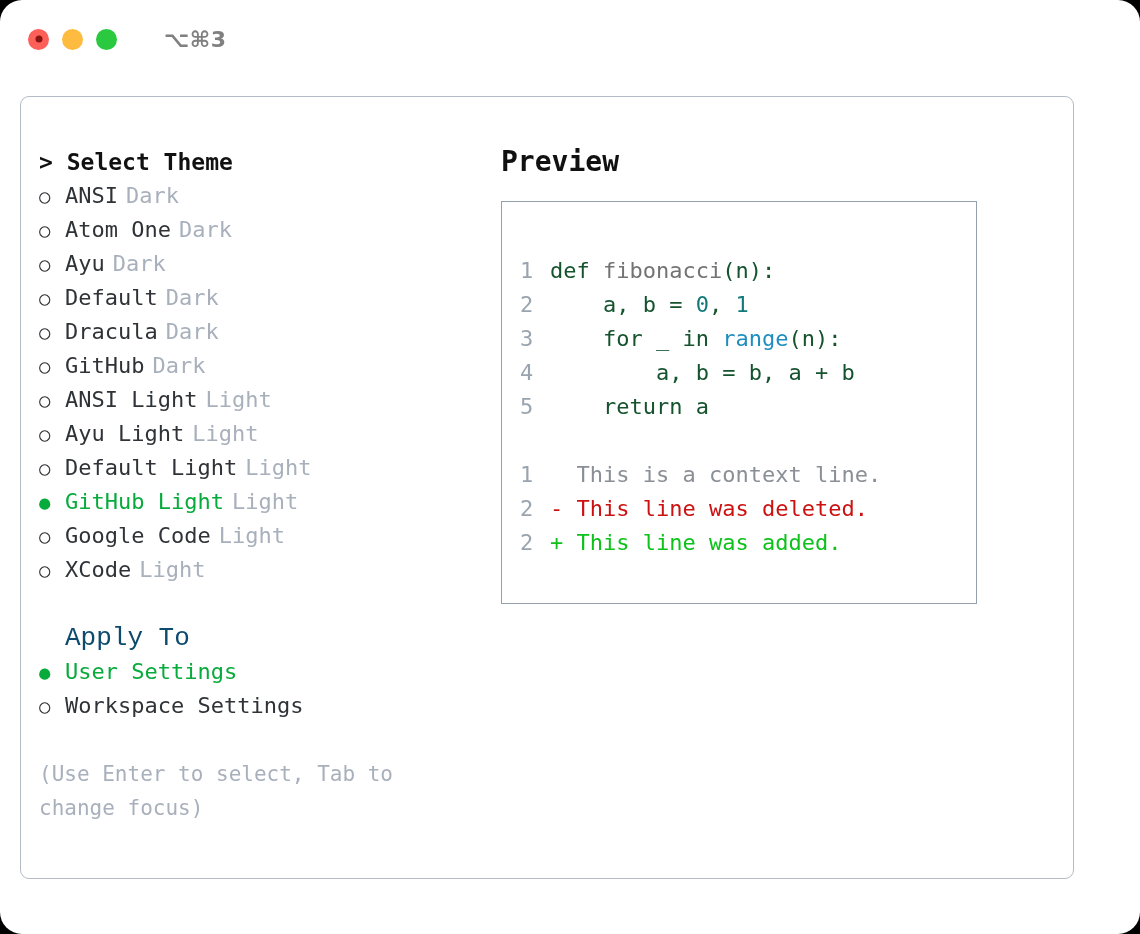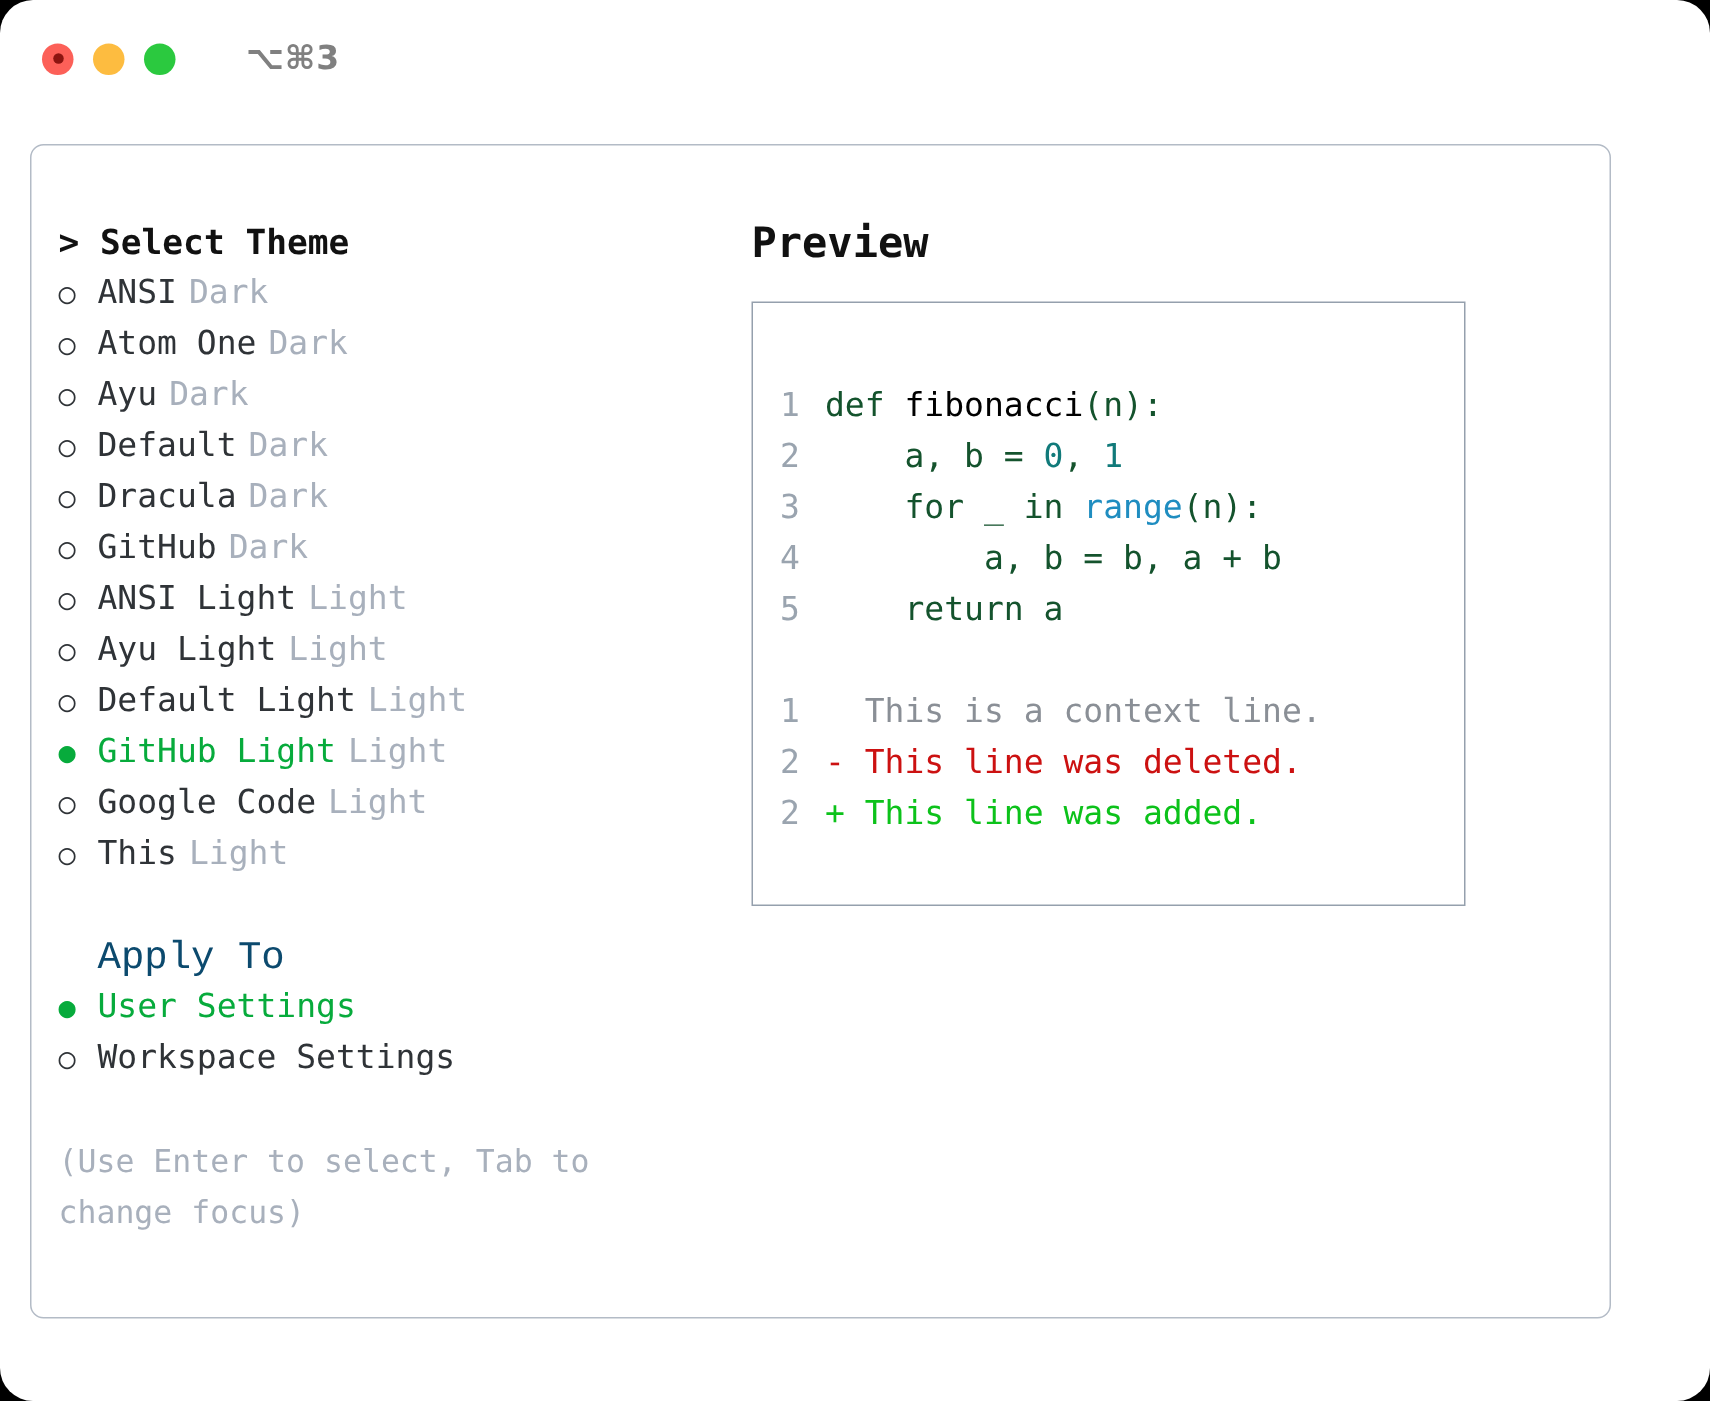--- a/index.html
+++ b/index.html
@@ -187,21 +187,21 @@
   }
   .cline { display: flex; }
   .lnum {
     width: 30px;
     flex: 0 0 30px;
     color: #9aa4af;
     text-align: left;
   }
   .ctext { color: #24292e; }
 
-  .tok-fn   { color: #000000; }
+  .tok-fn   { color: #737373; }
   .tok-num  { color: #117a7a; }
   .tok-call { color: #1f8dc0; }
   .tok-plain{ color: #14532d; margin-top: 16px; }
 
   .diff-ctx { color: #8a8f96; }
   .diff-del { color: #cc1111; }
   .diff-add { color: #0cc21a; }
 
   .blank-line { height: 34px; }
 </style>
@@ -230,21 +230,21 @@
             <li class="opt"><span class="marker">○</span><span class="opt-label">Atom One</span><span class="opt-cat">Dark</span></li>
             <li class="opt"><span class="marker">○</span><span class="opt-label">Ayu</span><span class="opt-cat">Dark</span></li>
             <li class="opt"><span class="marker">○</span><span class="opt-label">Default</span><span class="opt-cat">Dark</span></li>
             <li class="opt"><span class="marker">○</span><span class="opt-label">Dracula</span><span class="opt-cat">Dark</span></li>
             <li class="opt"><span class="marker">○</span><span class="opt-label">GitHub</span><span class="opt-cat">Dark</span></li>
             <li class="opt"><span class="marker">○</span><span class="opt-label">ANSI Light</span><span class="opt-cat">Light</span></li>
             <li class="opt"><span class="marker">○</span><span class="opt-label">Ayu Light</span><span class="opt-cat">Light</span></li>
             <li class="opt"><span class="marker">○</span><span class="opt-label">Default Light</span><span class="opt-cat">Light</span></li>
             <li class="opt selected"><span class="marker">●</span><span class="opt-label">GitHub Light</span><span class="opt-cat">Light</span></li>
             <li class="opt"><span class="marker">○</span><span class="opt-label">Google Code</span><span class="opt-cat">Light</span></li>
-            <li class="opt"><span class="marker">○</span><span class="opt-label">This</span><span class="opt-cat">Light</span></li>
+            <li class="opt"><span class="marker">○</span><span class="opt-label">XCode</span><span class="opt-cat">Light</span></li>
           </ul>
 
         <div class="spacer-sm"></div>
 
         <div class="apply-header">Apply To</div>
         <ul class="apply-list" id="apply-list">
             <li class="opt selected"><span class="marker">●</span><span class="opt-label">User Settings</span></li>
             <li class="opt"><span class="marker">○</span><span class="opt-label">Workspace Settings</span></li>
           </ul>
 

